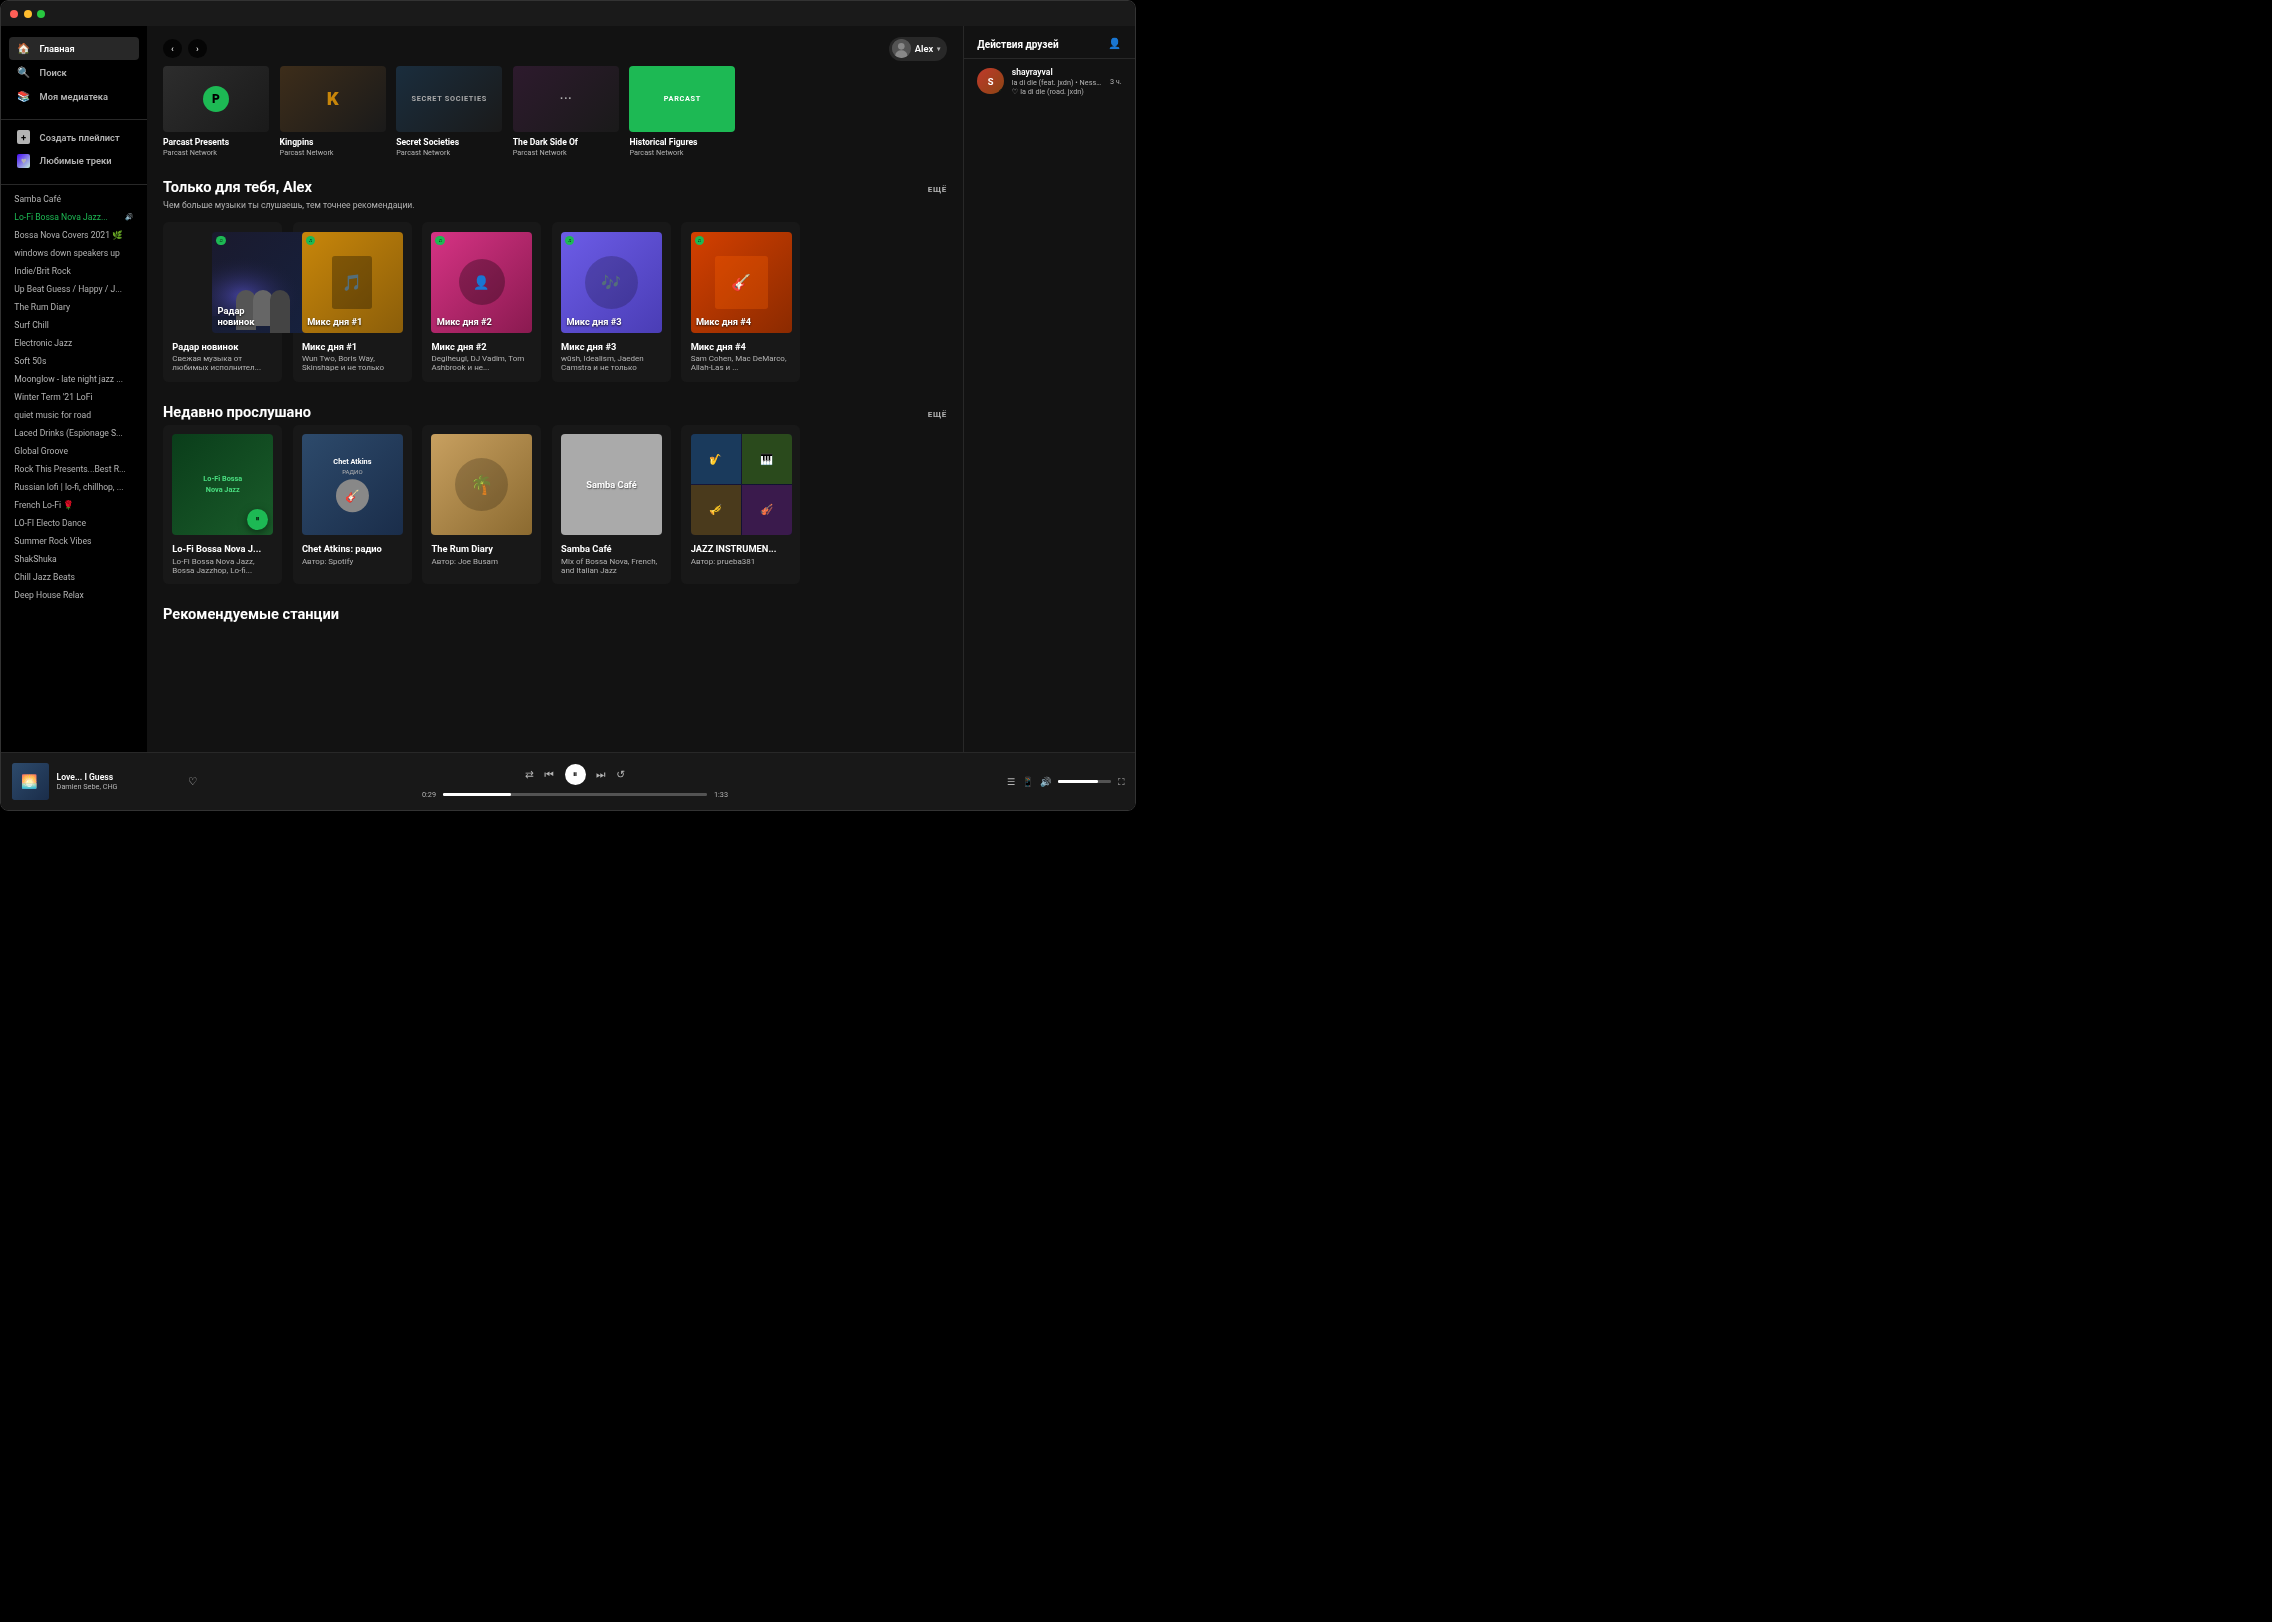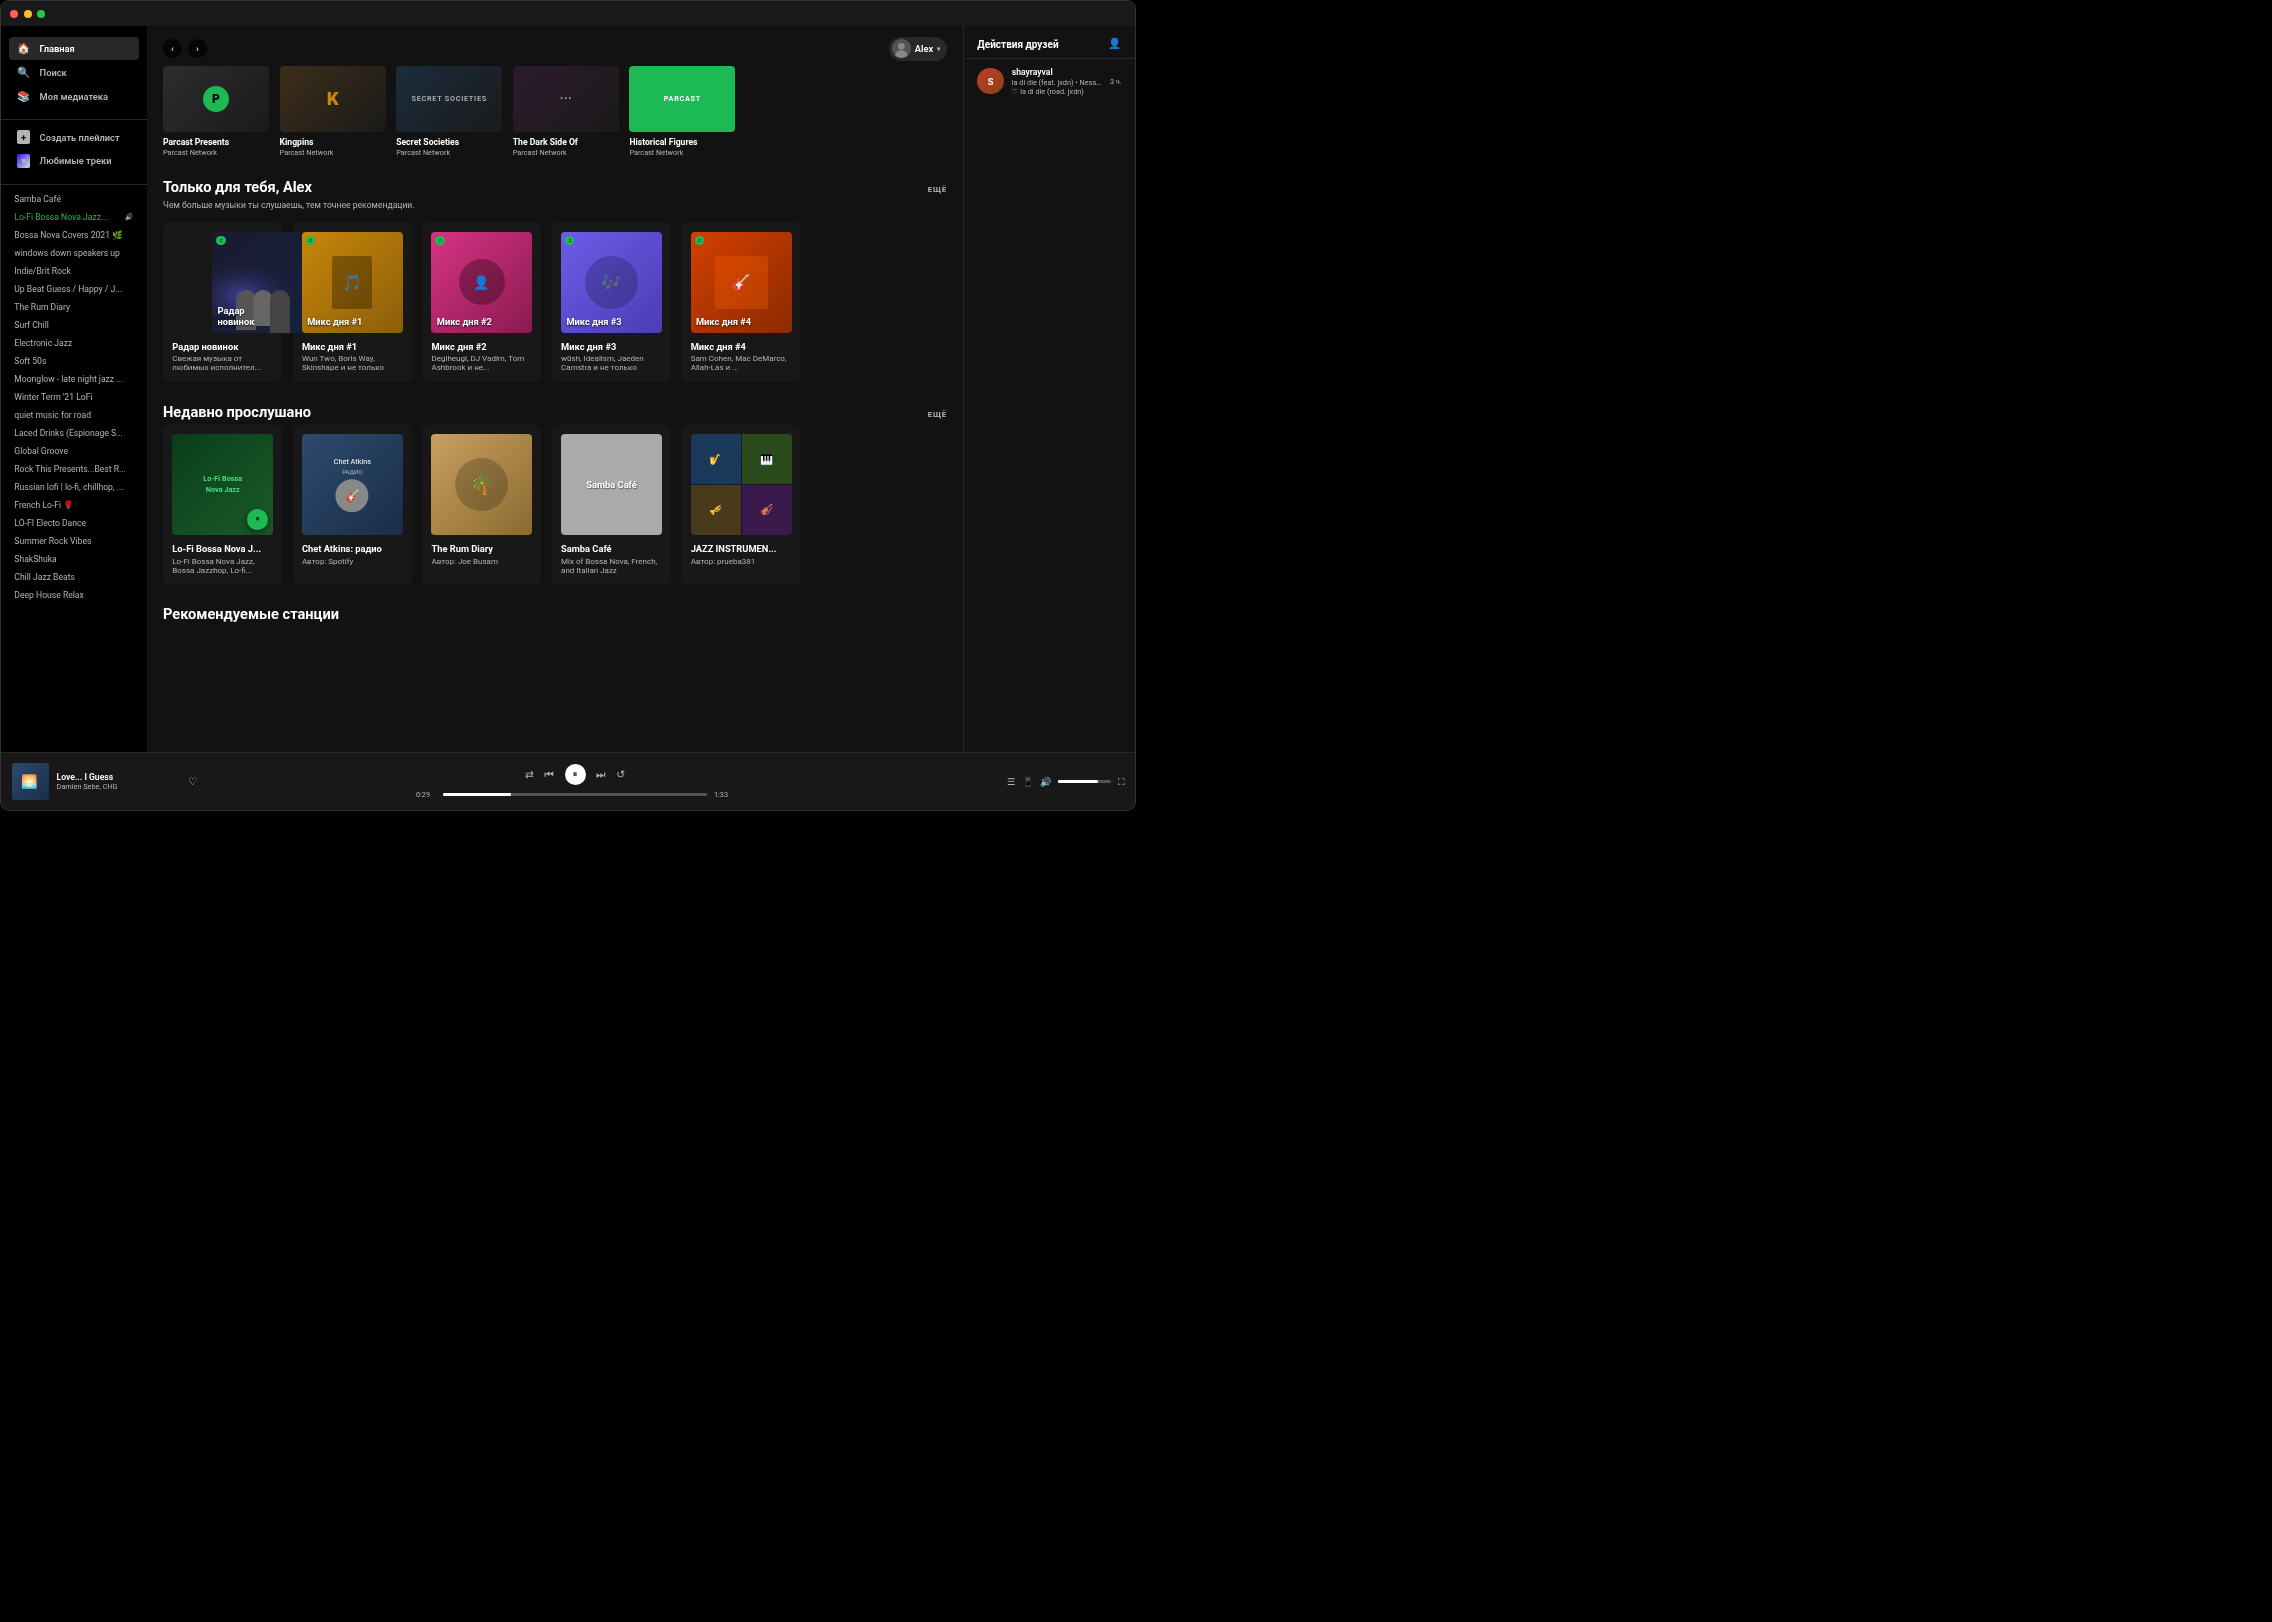--- a/index.html
+++ b/index.html
@@ -406,20 +406,21 @@
     .progress-area {
       display: flex;
       align-items: center;
       gap: 6.6px;
       width: 318px;
     }
     .time-label {
       font-size: 7.3px;
       color: #b3b3b3;
       width: 20px;
+      text-align: right;
     }
     .time-label.end { text-align: left; }
     .progress-bar {
       flex: 1;
       height: 2.7px;
       background: #535353;
       border-radius: 1.3px;
       position: relative;
     }
     .progress-fill {
@@ -786,21 +787,21 @@
               </div>
               <div class="play-overlay">⏸</div>
             </div>
             <div class="card-title">Lo-Fi Bossa Nova J...</div>
             <div class="card-sub">Lo-Fi Bossa Nova Jazz, Bossa Jazzhop, Lo-fi...</div>
           </div>
 
           <div class="music-card">
             <div class="card-img rc-chet" style="position:relative;">
               <div style="position:absolute;top:50%;left:50%;transform:translate(-50%,-50%);text-align:center;">
-                <div style="font-size:7.3px;font-weight:400;color:#fff;margin-bottom:2.7px;">Chet Atkins</div>
+                <div style="font-size:7.3px;font-weight:700;color:#fff;margin-bottom:2.7px;">Chet Atkins</div>
                 <div style="font-size:6px;color:#b3b3b3;">РАДИО</div>
                 <div style="width:33px;height:33px;background:#888;border-radius:50%;margin:4px auto 0;display:flex;align-items:center;justify-content:center;font-size:12px;">🎸</div>
               </div>
             </div>
             <div class="card-title">Chet Atkins: радио</div>
             <div class="card-sub">Автор: Spotify</div>
           </div>
 
           <div class="music-card">
             <div class="card-img rc-rum" style="position:relative;">

